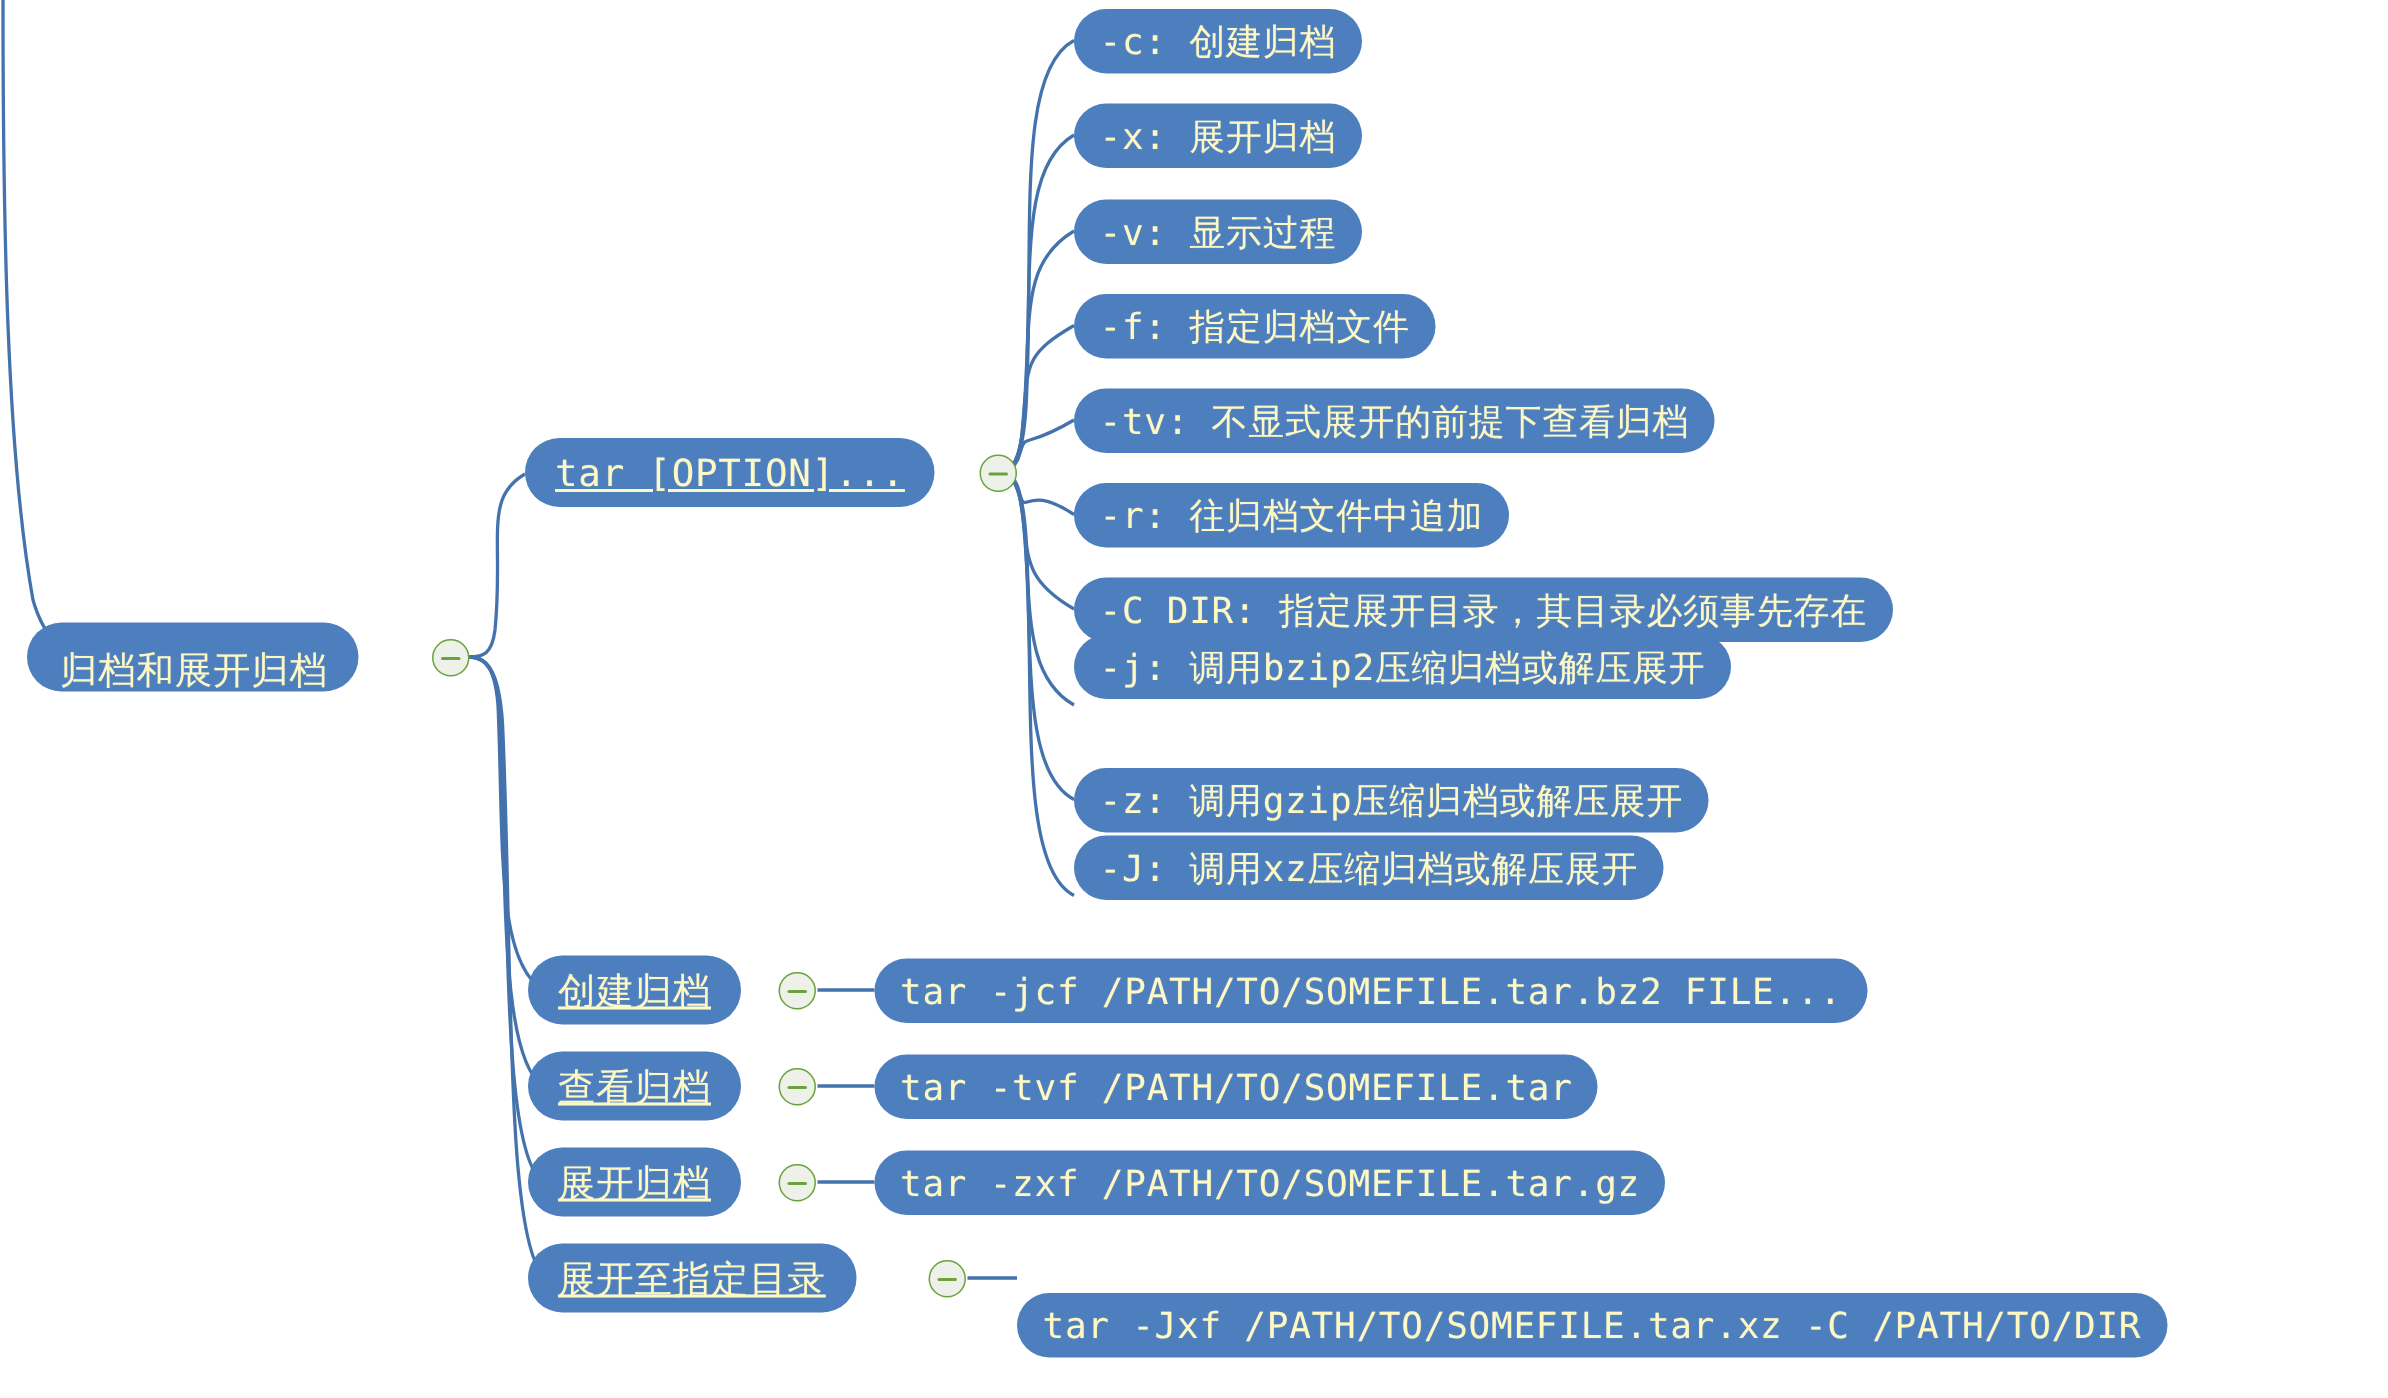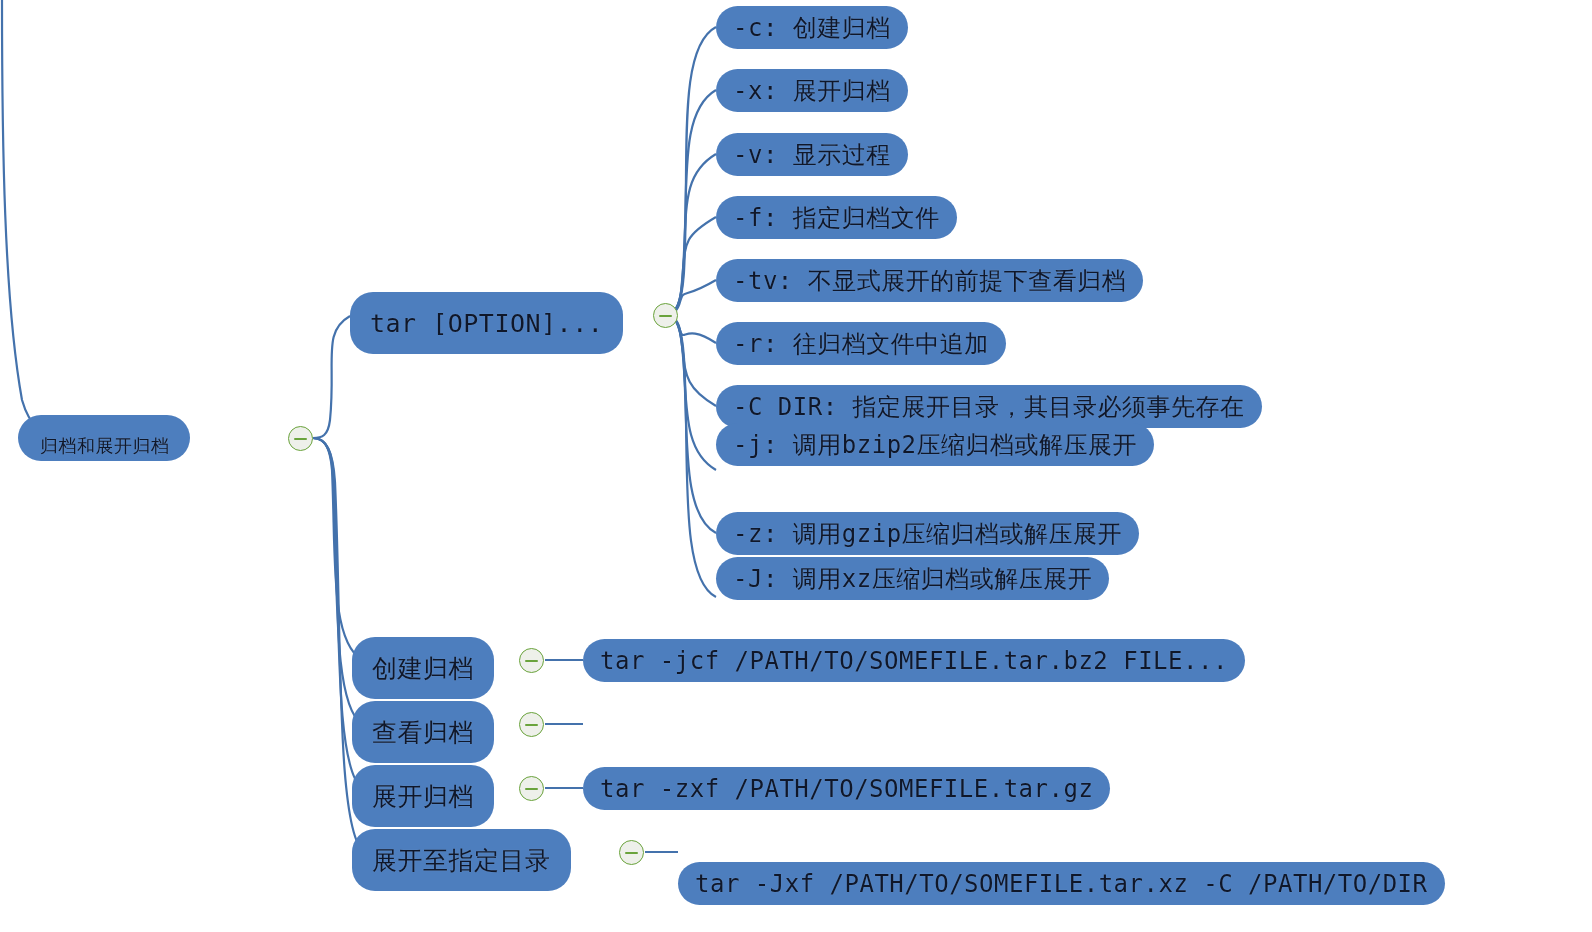--- a/index.html
+++ b/index.html
@@ -15,43 +15,44 @@
   
   #links{position:absolute;left:0;top:0;width:1592px;height:932px;}
   #links path{fill:none;stroke:#4472ac;stroke-width:2.2;}
   #links line{stroke:#4472ac;stroke-width:2.2;}
 
   
   .node{
     position:absolute;
     box-sizing:border-box;
     background:#4d7ebe;
-    color:#0f172a;
+    color:#fef9c3;
     border-radius:999px;
     display:flex;
     align-items:center;
     white-space:nowrap;
     letter-spacing:0.5px;
     text-shadow:0 0 1px rgba(255,255,255,.25);
   }
   .node .txt{display:block;}
 
   
   .root{
     height:46px;
     padding:16px 20px 0 22px;
-    font-size:18px;
+    font-size:25px;
     border-radius:23px;
   }
   
   .lvl2{
-    height:62px;
+    height:46px;
     padding:0 20px;
     font-size:25px;
     border-radius:23px;
+    text-decoration:underline;
   }
   
   .lvl3{
     height:43px;
     padding:0 17px;
     font-size:24px;
     border-radius:22px;
   }
   .mono{font-family:"DejaVu Sans Mono","Liberation Mono",monospace;}
 
@@ -203,20 +204,23 @@
   </div>
 
   <div class="node lvl3" style="left:716px; top:557px;">
     <span class="txt">-J: 调用xz压缩归档或解压展开</span>
   </div>
 
   <div class="node lvl3 mono" style="left:583px; top:639px;">
     <span class="txt">tar -jcf /PATH/TO/SOMEFILE.tar.bz2 FILE...</span>
   </div>
 
+  <div class="node lvl3 mono" style="left:583px; top:703px;">
+    <span class="txt">tar -tvf /PATH/TO/SOMEFILE.tar</span>
+  </div>
 
   <div class="node lvl3 mono" style="left:583px; top:767px;">
     <span class="txt">tar -zxf /PATH/TO/SOMEFILE.tar.gz</span>
   </div>
 
   <div class="node lvl3 mono" style="left:678px; top:831px;margin-top:31px;">
     <span class="txt">tar -Jxf /PATH/TO/SOMEFILE.tar.xz -C /PATH/TO/DIR</span>
   </div>
 
 </div>

